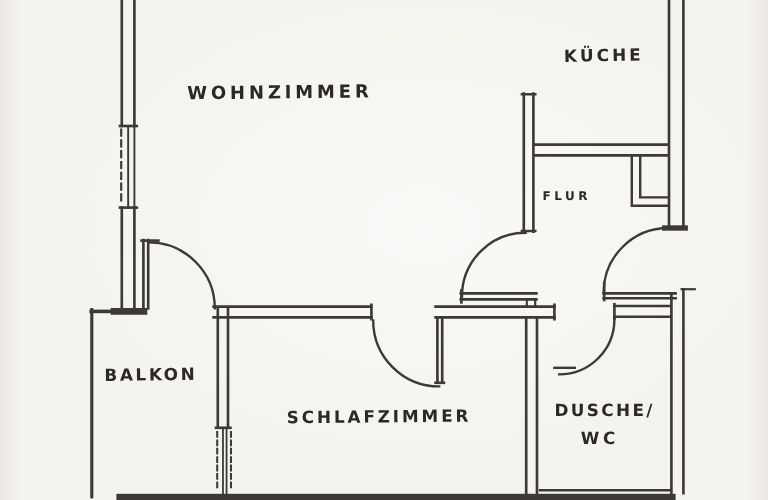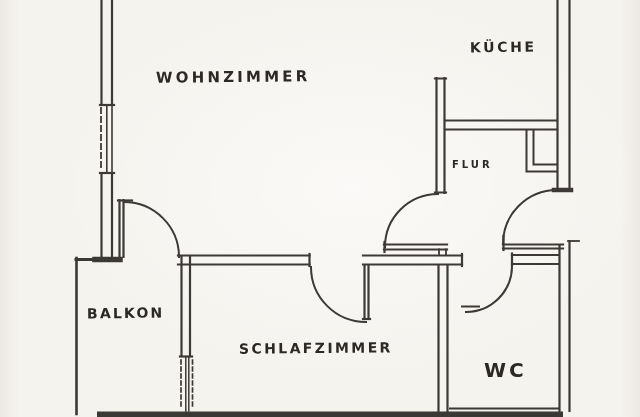--- a/index.html
+++ b/index.html
@@ -24,21 +24,21 @@
     font-weight:600;
     white-space:nowrap;
     user-select:none;
   }
   .lbl-wohnzimmer{left:156px;top:68px;font-size:15px;letter-spacing:3.2px;transform:rotate(-.6deg);}
   .lbl-kueche{left:470px;top:39px;font-size:14px;letter-spacing:2.6px;transform:rotate(-1deg);}
   .lbl-flur{left:452px;top:159px;font-size:10px;letter-spacing:3px;}
   .lbl-balkon{left:87px;top:305px;font-size:14px;letter-spacing:2.2px;transform:rotate(-.8deg);}
   .lbl-schlafzimmer{left:239px;top:340px;font-size:14px;letter-spacing:2.4px;transform:rotate(-.5deg);}
   .lbl-dusche{left:462px;top:335px;font-size:14px;letter-spacing:2px;}
-  .lbl-wc{left:484px;top:358px;font-size:20px;letter-spacing:3px;}
+  .lbl-wc{left:484px;top:358px;font-size:14px;letter-spacing:3px;}
 </style>
 </head>
 <body>
 
 <div class="stage">
 
   <svg class="plan-svg" width="640" height="417" viewBox="0 0 640 417" aria-hidden="true">
     <g stroke="var(--ink)" stroke-width="2.2" fill="none" stroke-linecap="square" opacity="0.93">
 
       <path d="M101.5 0 V105 M112 0 V105"></path>
@@ -102,14 +102,15 @@
       <path d="M512 266 A46 46 0 0 1 466 312" stroke-width="2"></path>
       <path d="M462 306.5 H479" stroke-width="2"></path>
     </g>
   </svg>
 
   <div class="room-label lbl-wohnzimmer">WOHNZIMMER</div>
   <div class="room-label lbl-kueche">KÜCHE</div>
   <div class="room-label lbl-flur">FLUR</div>
   <div class="room-label lbl-balkon">BALKON</div>
   <div class="room-label lbl-schlafzimmer">SCHLAFZIMMER</div>
+  <div class="room-label lbl-dusche">DUSCHE/</div>
   <div class="room-label lbl-wc">WC</div>
 </div>
 
 </body></html>

